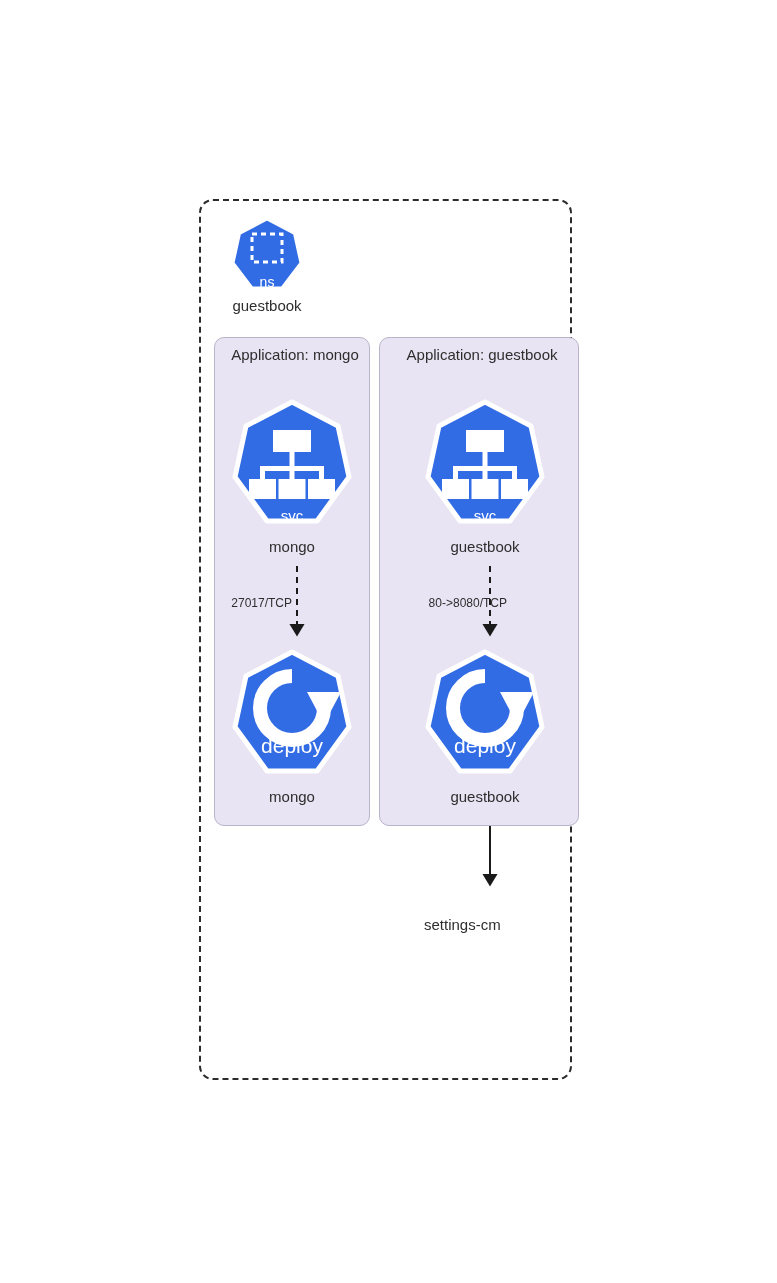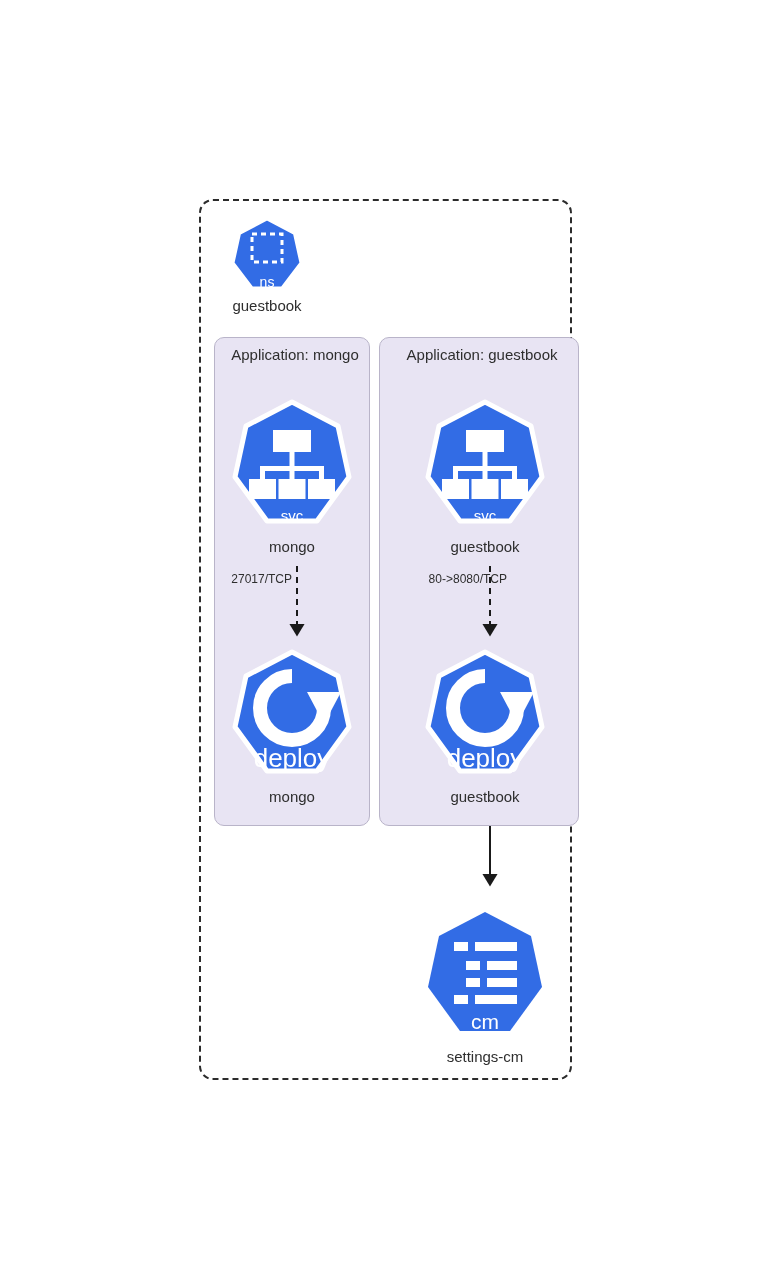--- a/index.html
+++ b/index.html
@@ -85,21 +85,21 @@
   #group-guestbook { left: 379px; top: 337px; width: 200px; height: 489px; }
 
   
   #node-svc-mongo { left: 231px; top: 398px; }
   #node-svc-guestbook { left: 424px; top: 398px; }
   .svc-kind { bottom: 6px; font-size: 15px; }
 
   
   #node-deploy-mongo { left: 231px; top: 648px; }
   #node-deploy-guestbook { left: 424px; top: 648px; }
-  .deploy-kind { bottom: 6px; font-size: 26px; }
+  .deploy-kind { bottom: 22px; font-size: 21px; }
 
   
   #node-cm { left: 424px; top: 908px; }
   .cm-kind { bottom: 6px; font-size: 21px; }
 
   
   .edge-svg {
     position: absolute;
     overflow: visible;
     pointer-events: none;
@@ -114,20 +114,21 @@
     stroke: #1a1a1a;
     stroke-width: 2;
     fill: none;
   }
   .edge-label {
     position: absolute;
     font-size: 12px;
     color: #2e2e2e;
     white-space: nowrap;
     text-align: right;
+    margin-top: 24px;
   }
   #edge-mongo { left: 292px; top: 566px; width: 10px; height: 72px; }
   #edge-guestbook { left: 485px; top: 566px; width: 10px; height: 72px; }
   #edge-cm { left: 485px; top: 826px; width: 10px; height: 62px; }
 
   #edge-label-mongo { left: 226px; top: 572px; width: 66px; }
   #edge-label-guestbook { left: 411px; top: 572px; width: 96px; }
 </style>
 </head>
 <body>
@@ -231,28 +232,14 @@
     <div class="kind-label deploy-kind">deploy</div>
   </div>
   <div class="node-caption">guestbook</div>
 </div>
 
 <svg class="edge-svg" id="edge-cm">
   <line class="edge-line-solid" x1="5" y1="0" x2="5" y2="54" marker-end="url(#arrowhead)"></line>
 </svg>
 
 <div class="node" id="node-cm">
-  <div class="hept-wrap">
-    <svg width="122" height="132" viewBox="0 0 122 132">
-      <polygon points="61,4 107,28 118,79 86,123 36,123 4,79 15,28" fill="#326CE5" stroke="#ffffff" stroke-width="0" stroke-linejoin="round"></polygon>
-      <rect x="30" y="34" width="14" height="9" fill="#ffffff"></rect>
-      <rect x="51" y="34" width="42" height="9" fill="#ffffff"></rect>
-      <rect x="42" y="53" width="14" height="9" fill="#ffffff"></rect>
-      <rect x="63" y="53" width="30" height="9" fill="#ffffff"></rect>
-      <rect x="42" y="70" width="14" height="9" fill="#ffffff"></rect>
-      <rect x="63" y="70" width="30" height="9" fill="#ffffff"></rect>
-      <rect x="30" y="87" width="14" height="9" fill="#ffffff"></rect>
-      <rect x="51" y="87" width="42" height="9" fill="#ffffff"></rect>
-    </svg>
-    <div class="kind-label cm-kind">cm</div>
-  </div>
   <div class="node-caption">settings-cm</div>
 </div>
 
 </body></html>

